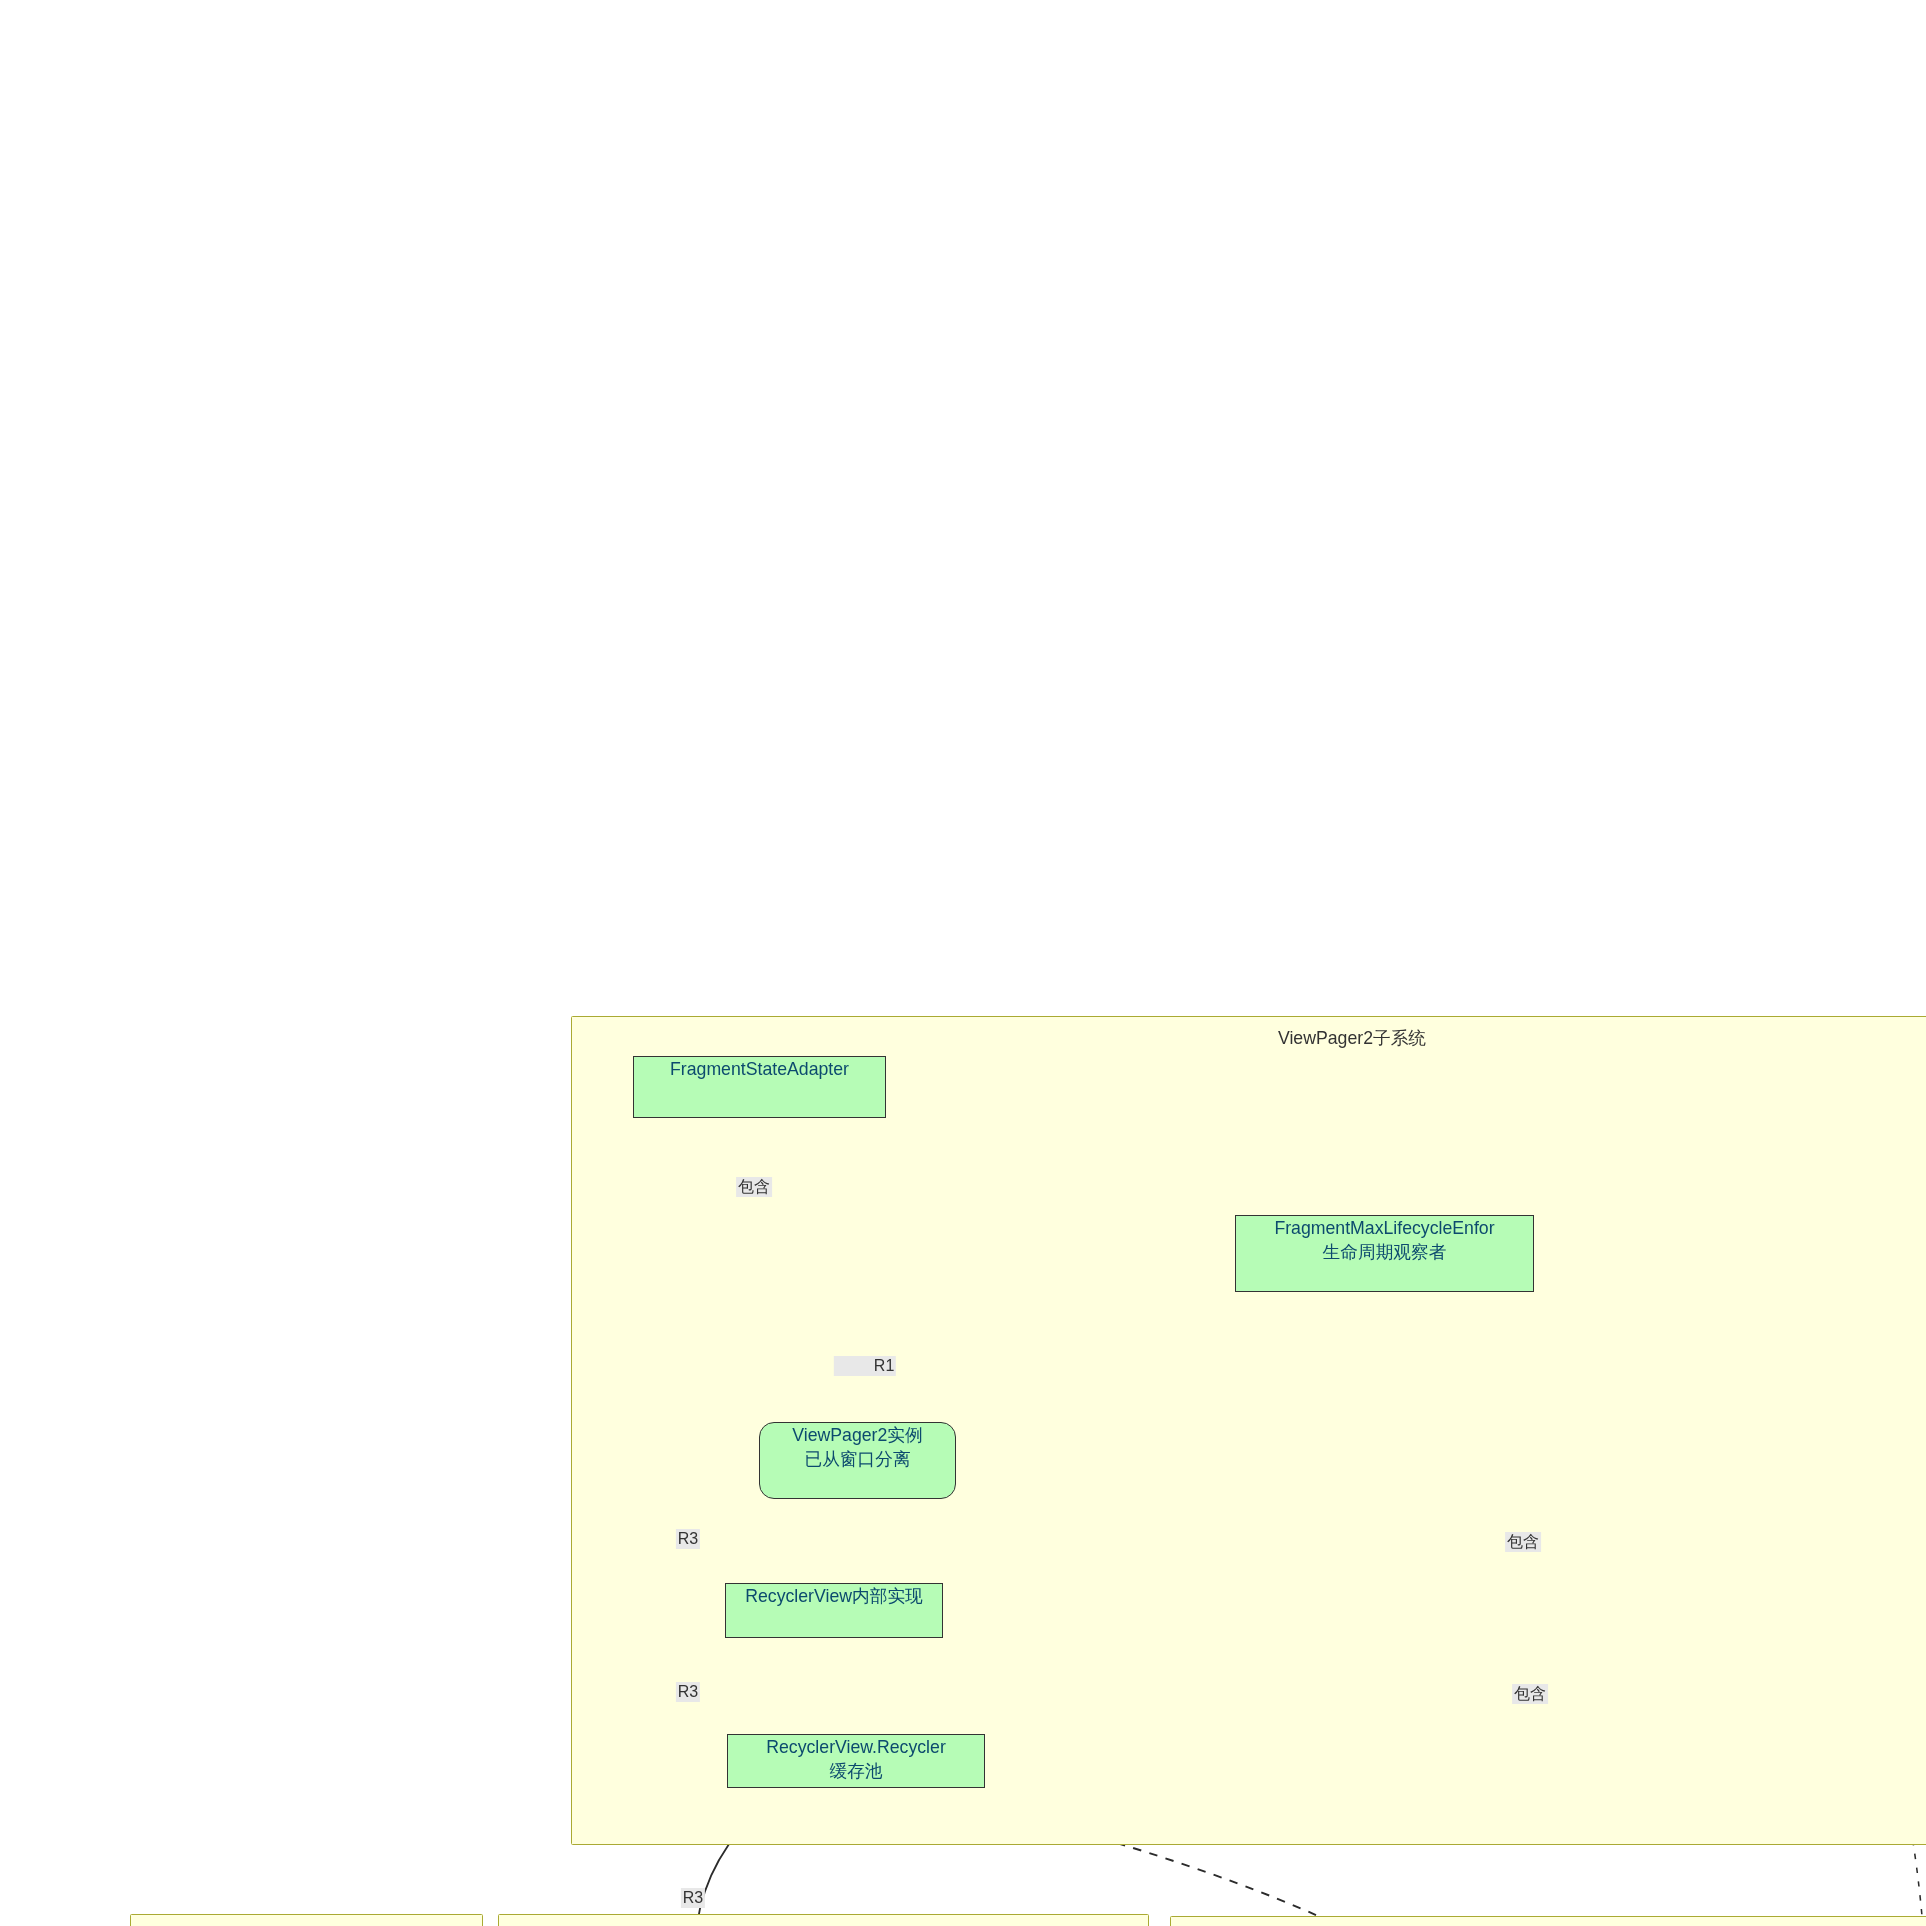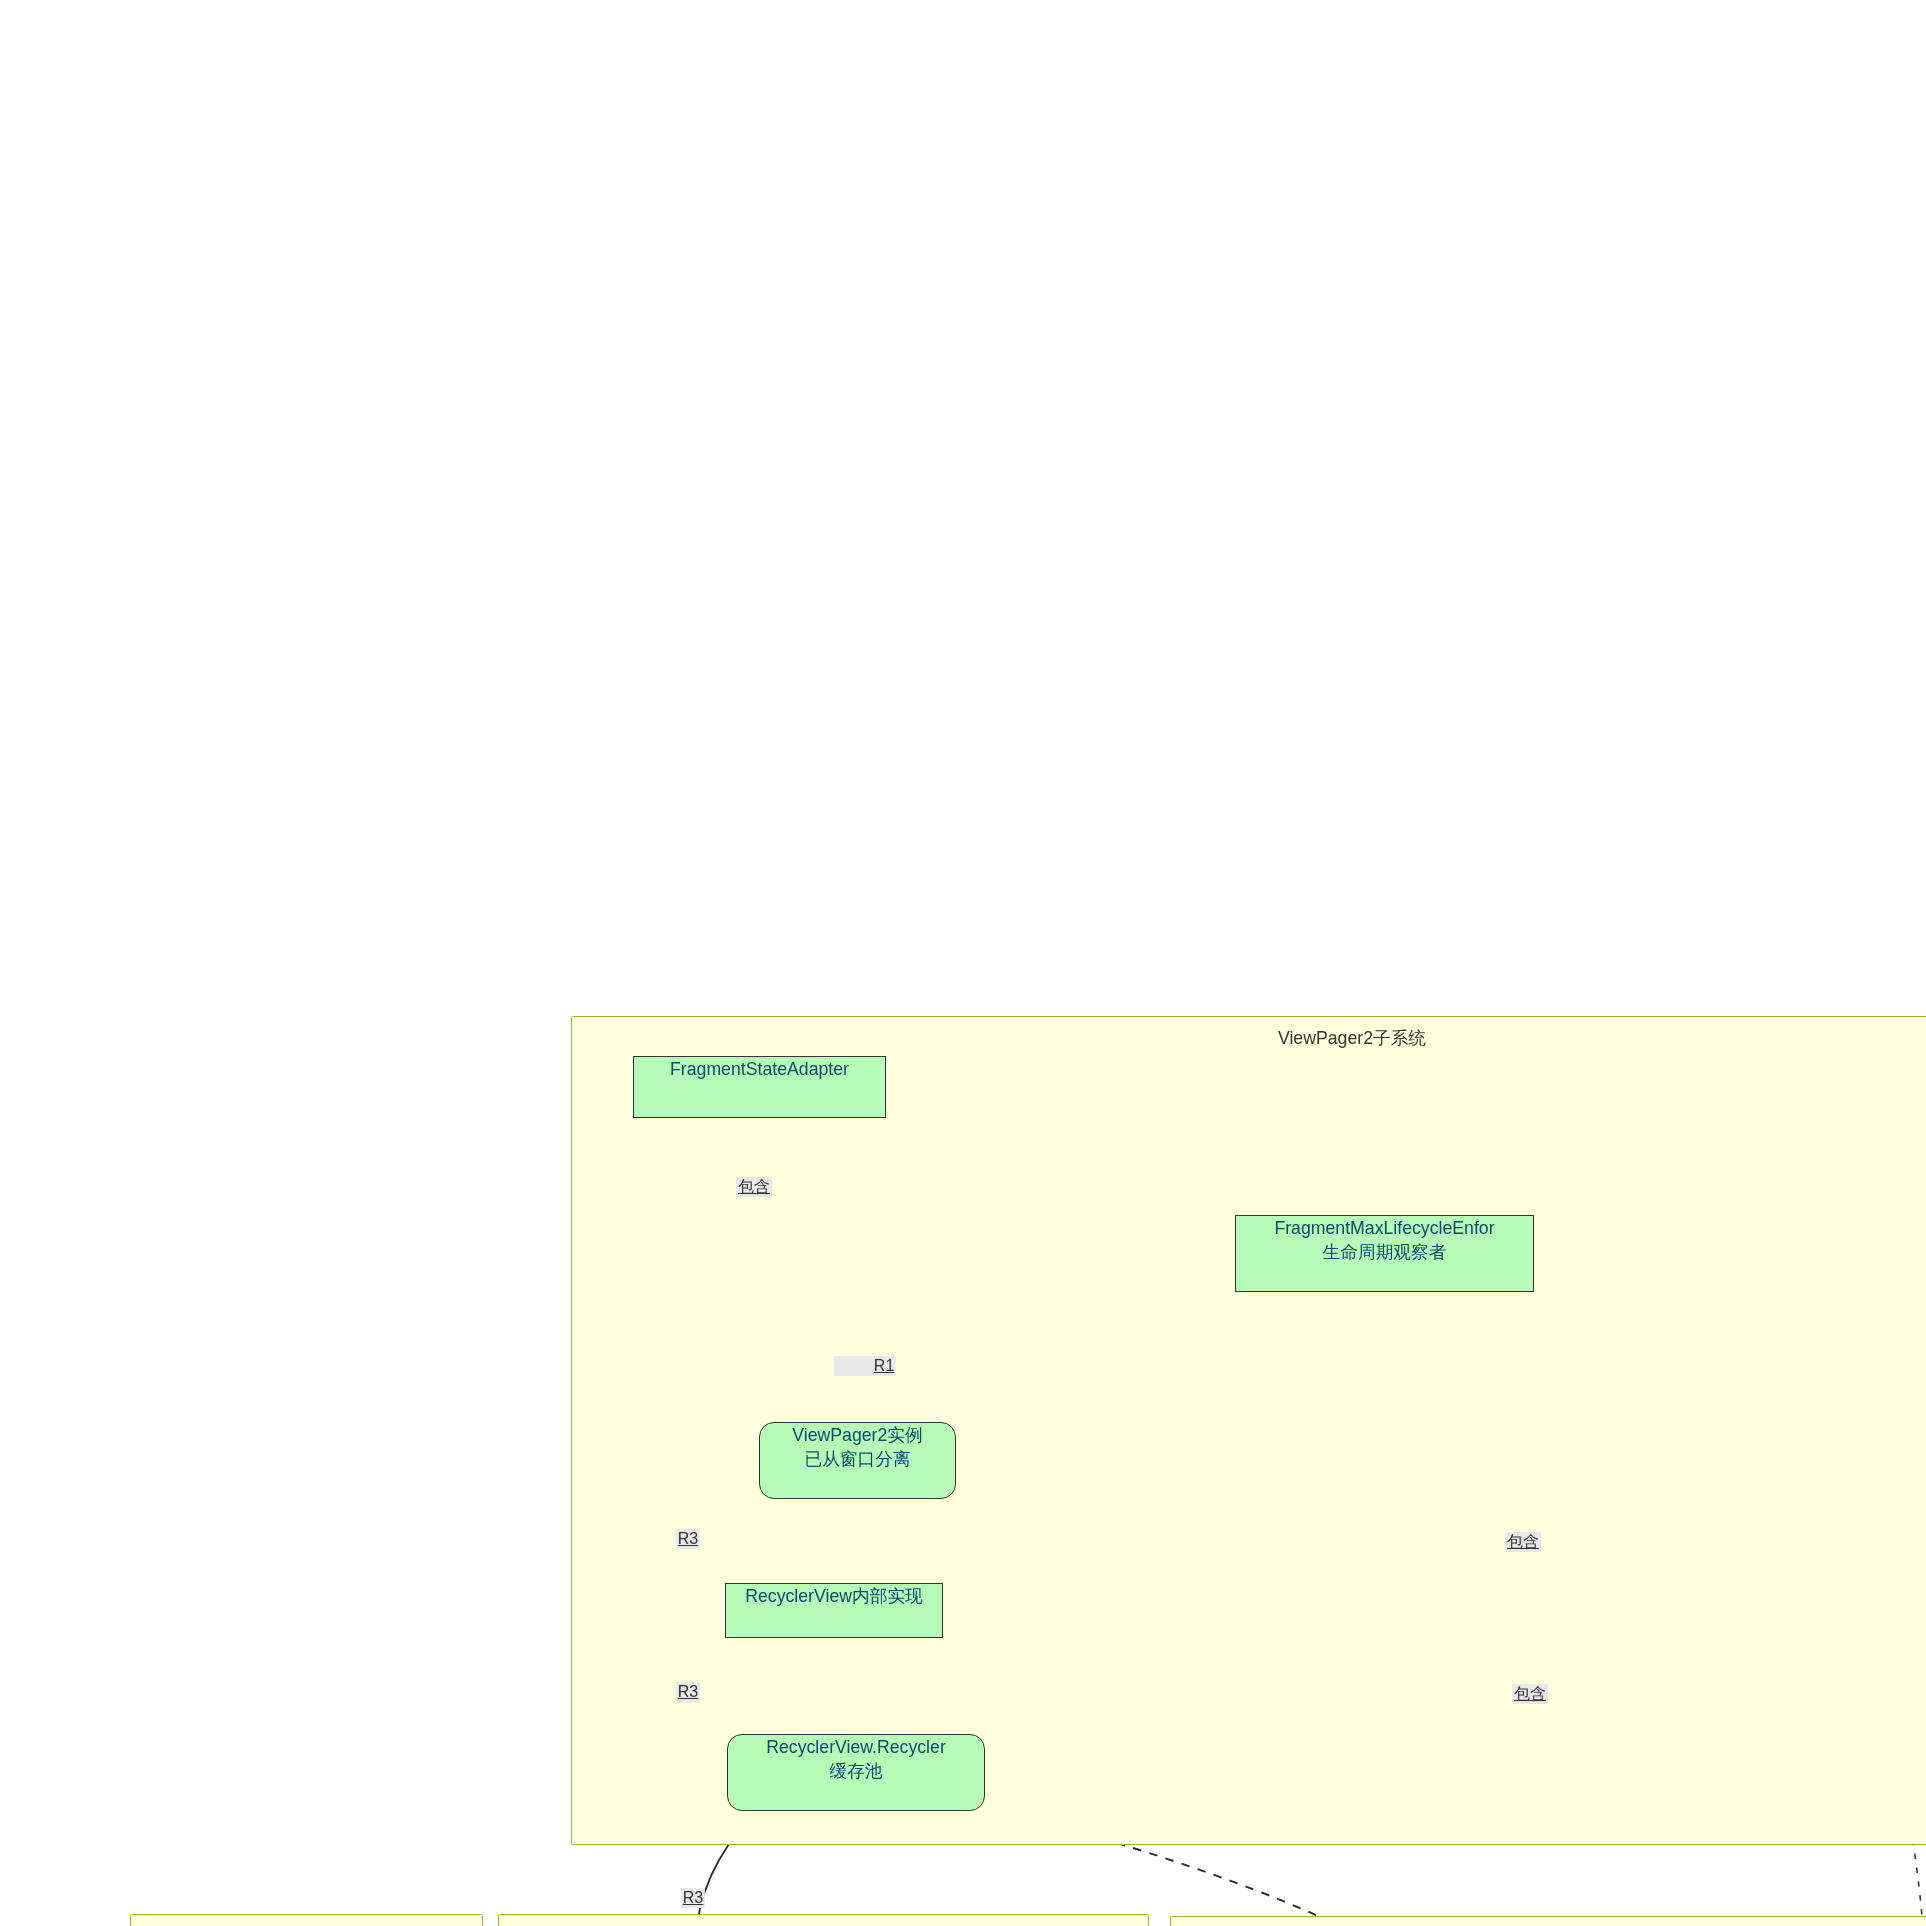--- a/index.html
+++ b/index.html
@@ -61,21 +61,20 @@
   .n-green  { background: #b6fcb6; border: 1.5px solid #333333; }
   .edge-label {
     position: absolute;
     background: #e8e8e8;
     color: #333333;
     font-size: 16px;
     line-height: 1.1;
     padding: 1.2px 1.9px;
     white-space: nowrap;
     transform: translate(-50%, -50%);
-    text-decoration: underline;
   }
 </style>
 </head>
 <body>
 
 <div id="canvas">
 
   <svg id="wires" viewBox="0 0 7393 6834">
     <defs>
       <marker id="ah" markerWidth="13" markerHeight="13" refX="10" refY="5" orient="auto" markerUnits="strokeWidth">
@@ -154,21 +153,21 @@
     <span class="ln">FragmentMaxLifecycleEnfor</span>
     <span class="ln">生命周期观察者</span>
   </div>
   <div class="node n-green" style="left:759px; top:1422px; width:197px; height:77px;border-radius:15px;">
     <span class="ln">ViewPager2实例</span>
     <span class="ln">已从窗口分离</span>
   </div>
   <div class="node n-green" style="left:725px; top:1583px; width:218px; height:55px;">
     <span class="ln">RecyclerView内部实现</span>
   </div>
-  <div class="node n-green" style="left:727px; top:1734px; width:258px; height:77px;border-radius:15px;">
+  <div class="node n-green" style="left:727px; top:1734px; width:258px; height:54px;">
     <span class="ln">RecyclerView.Recycler</span>
     <span class="ln">缓存池</span>
   </div>
 
   <div class="cluster" style="left:130px; top:1914px; width:353px; height:603px;">
     <div class="cluster-title">场景: 屏幕切换</div>
   </div>
 
   <div class="cluster" style="left:498px; top:1914px; width:651px; height:603px;">
     <div class="cluster-title">Fragment子系统</div>

